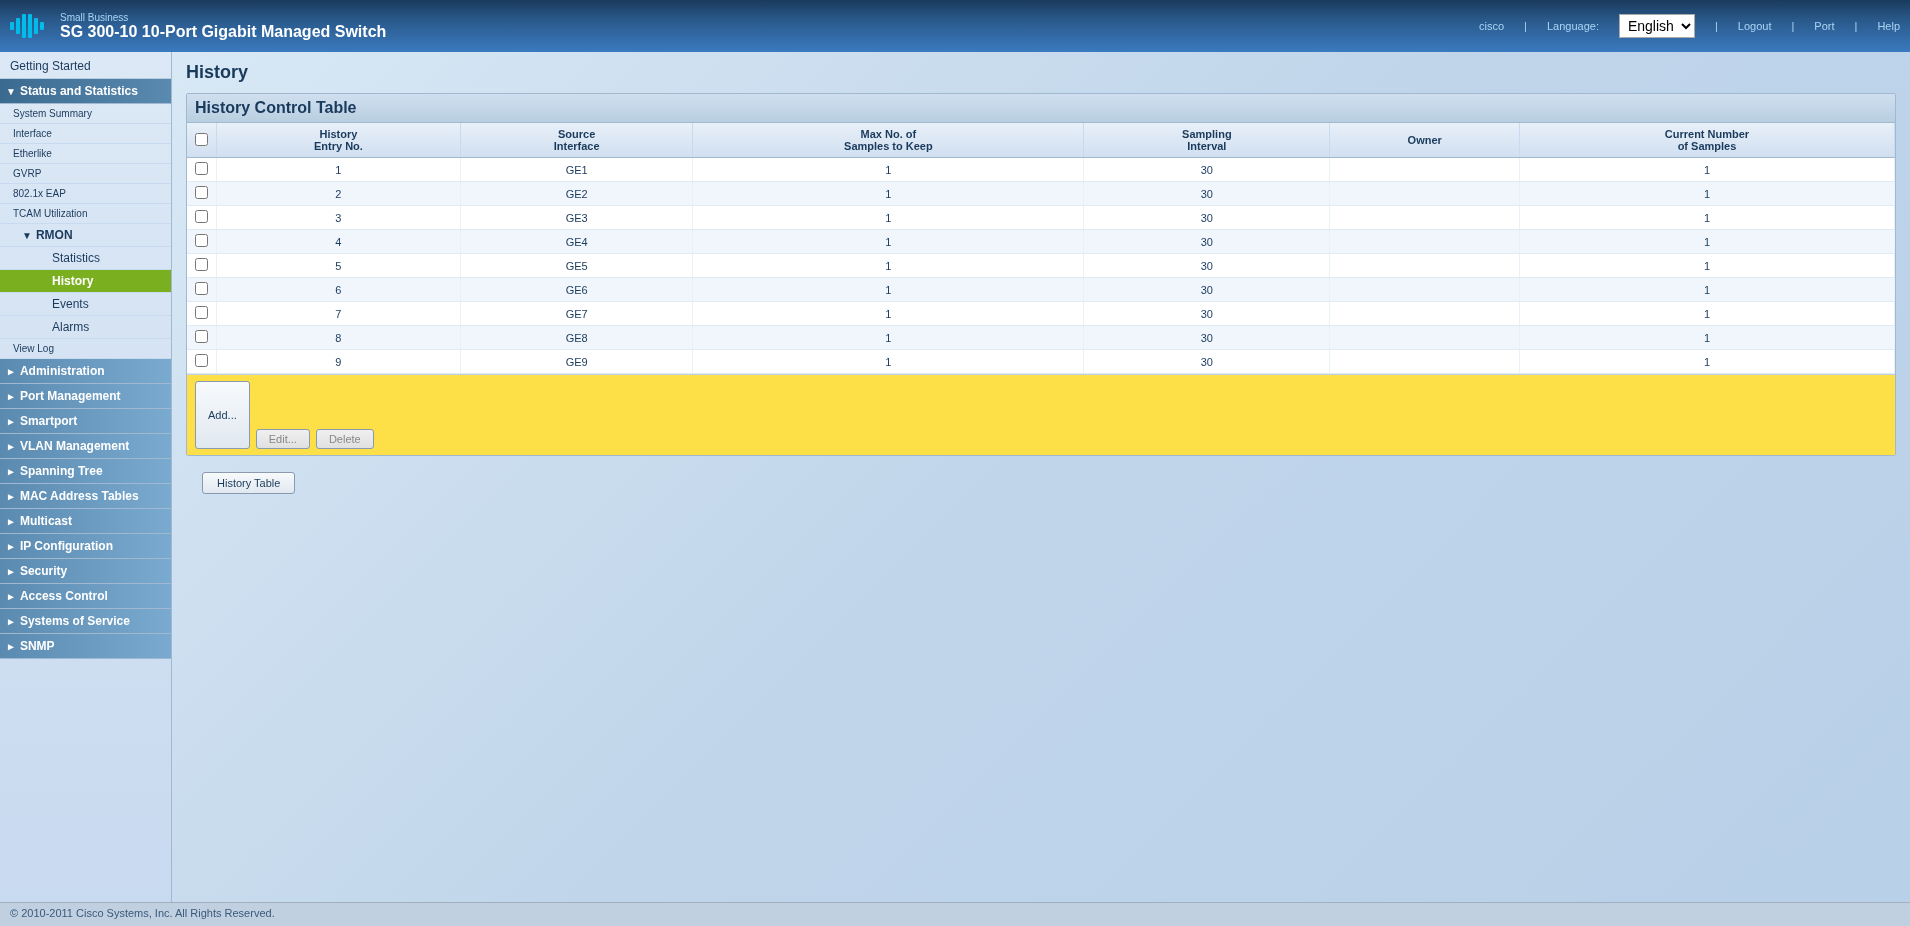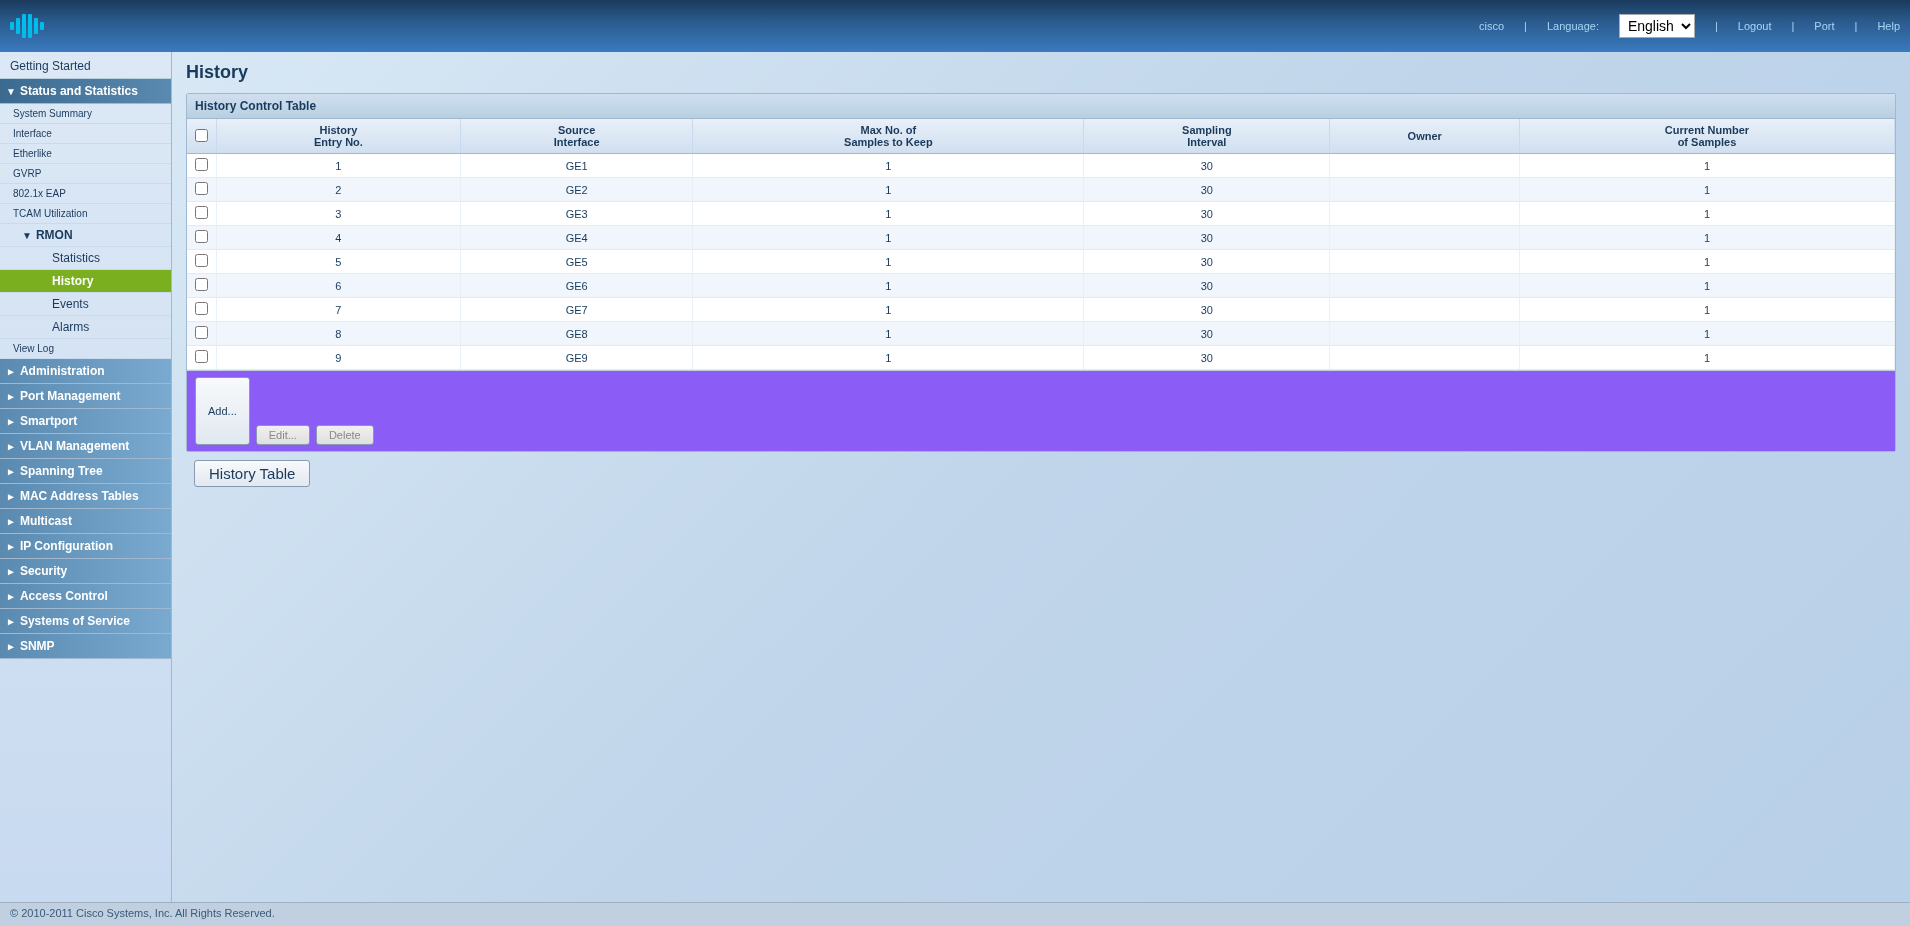--- a/index.html
+++ b/index.html
@@ -139,21 +139,21 @@
 
     
     .table-container {
       background: white;
       border: 1px solid #a0b8d0;
       border-radius: 2px;
     }
     .table-title {
       background: linear-gradient(180deg, #d0dff0, #b8cfe0);
       padding: 5px 8px;
-      font-size: 12px;
+      font-size: 16px;
       font-weight: bold;
       color: #1a3a5c;
       border-bottom: 1px solid #a0b8d0;
     }
     .data-table {
       width: 100%;
       border-collapse: collapse;
     }
     .data-table th {
       background: linear-gradient(180deg, #e8f0f8, #d0dff0);
@@ -176,44 +176,44 @@
     .data-table td:first-child { width: 24px; }
     .data-table tr:nth-child(even) td { background: #f0f6fc; }
     .data-table tr:nth-child(odd) td { background: white; }
     .td-left { text-align: left; }
 
     
     .btn-row {
       padding: 6px 8px;
       display: flex;
       gap: 6px;
-      background: #8b5cf6;
+      background: #fde047;
       border-top: 1px solid #c0d0e0;
     }
     .btn {
       padding: 3px 12px;
       font-size: 11px;
       border: 1px solid #8a9ab0;
       border-radius: 3px;
       background: linear-gradient(180deg, #f8fafc, #e0e8f0);
       color: #1a3a5c;
       cursor: pointer;
     }
     .btn:disabled, .btn.disabled {
       color: #888;
       cursor: default;
       background: linear-gradient(180deg, #f0f0f0, #e0e0e0);
       margin-top: 48px;
     }
 
     
     .history-table-btn {
-      margin: 8px;
+      margin: 16px;
       padding: 4px 14px;
-      font-size: 15px;
+      font-size: 11px;
       border: 1px solid #8a9ab0;
       border-radius: 3px;
       background: linear-gradient(180deg, #f8fafc, #e0e8f0);
       color: #1a3a5c;
       cursor: pointer;
     }
 
     
     #footer {
       background: #c0d0e0;
@@ -234,20 +234,24 @@
   <div id="header-logo">
 
     <svg class="cisco-logo" viewBox="0 0 40 28" fill="none">
       <rect x="0" y="10" width="4" height="8" rx="1" fill="#00bceb"></rect>
       <rect x="6" y="6" width="4" height="16" rx="1" fill="#00bceb"></rect>
       <rect x="12" y="2" width="4" height="24" rx="1" fill="#00bceb"></rect>
       <rect x="18" y="2" width="4" height="24" rx="1" fill="#00bceb"></rect>
       <rect x="24" y="6" width="4" height="16" rx="1" fill="#00bceb"></rect>
       <rect x="30" y="10" width="4" height="8" rx="1" fill="#00bceb"></rect>
     </svg>
+    <div id="header-title-block">
+      <span id="header-small-biz">Small Business</span>
+      <span id="header-device-title">SG 300-10 10-Port Gigabit Managed Switch</span>
+    </div>
   </div>
   <div id="header-right">
     <span style="color:#aad4f5;">cisco</span>
     <span class="header-sep">|</span>
     <span id="language-label">Language:</span>
     <select id="language-select">
       <option>English</option>
     </select>
     <span class="header-sep">|</span>
     <a href="#">Logout</a>

